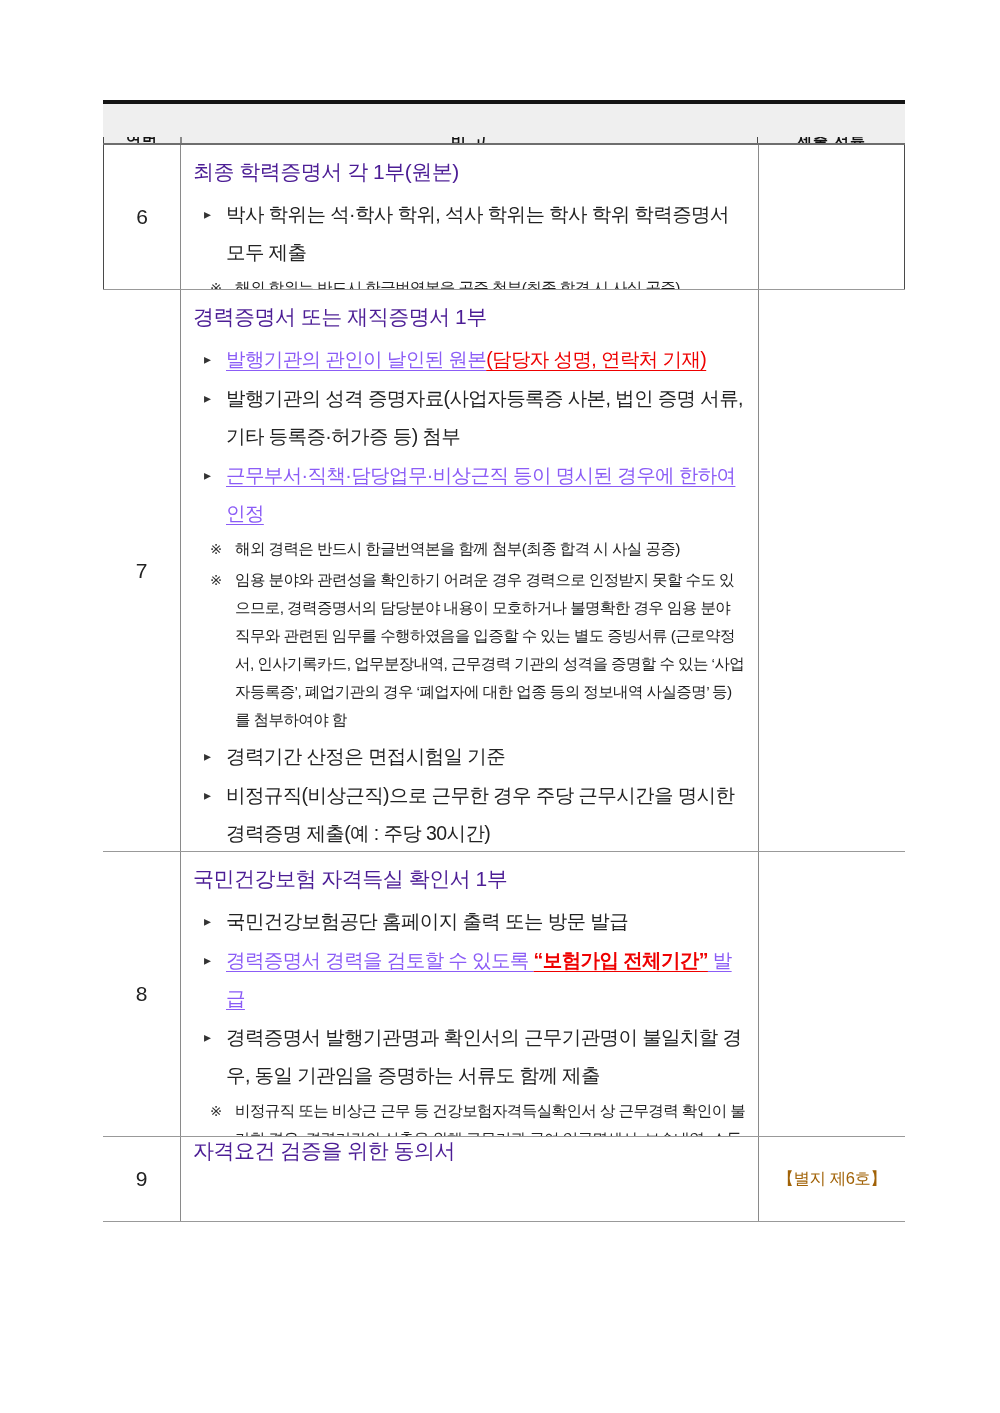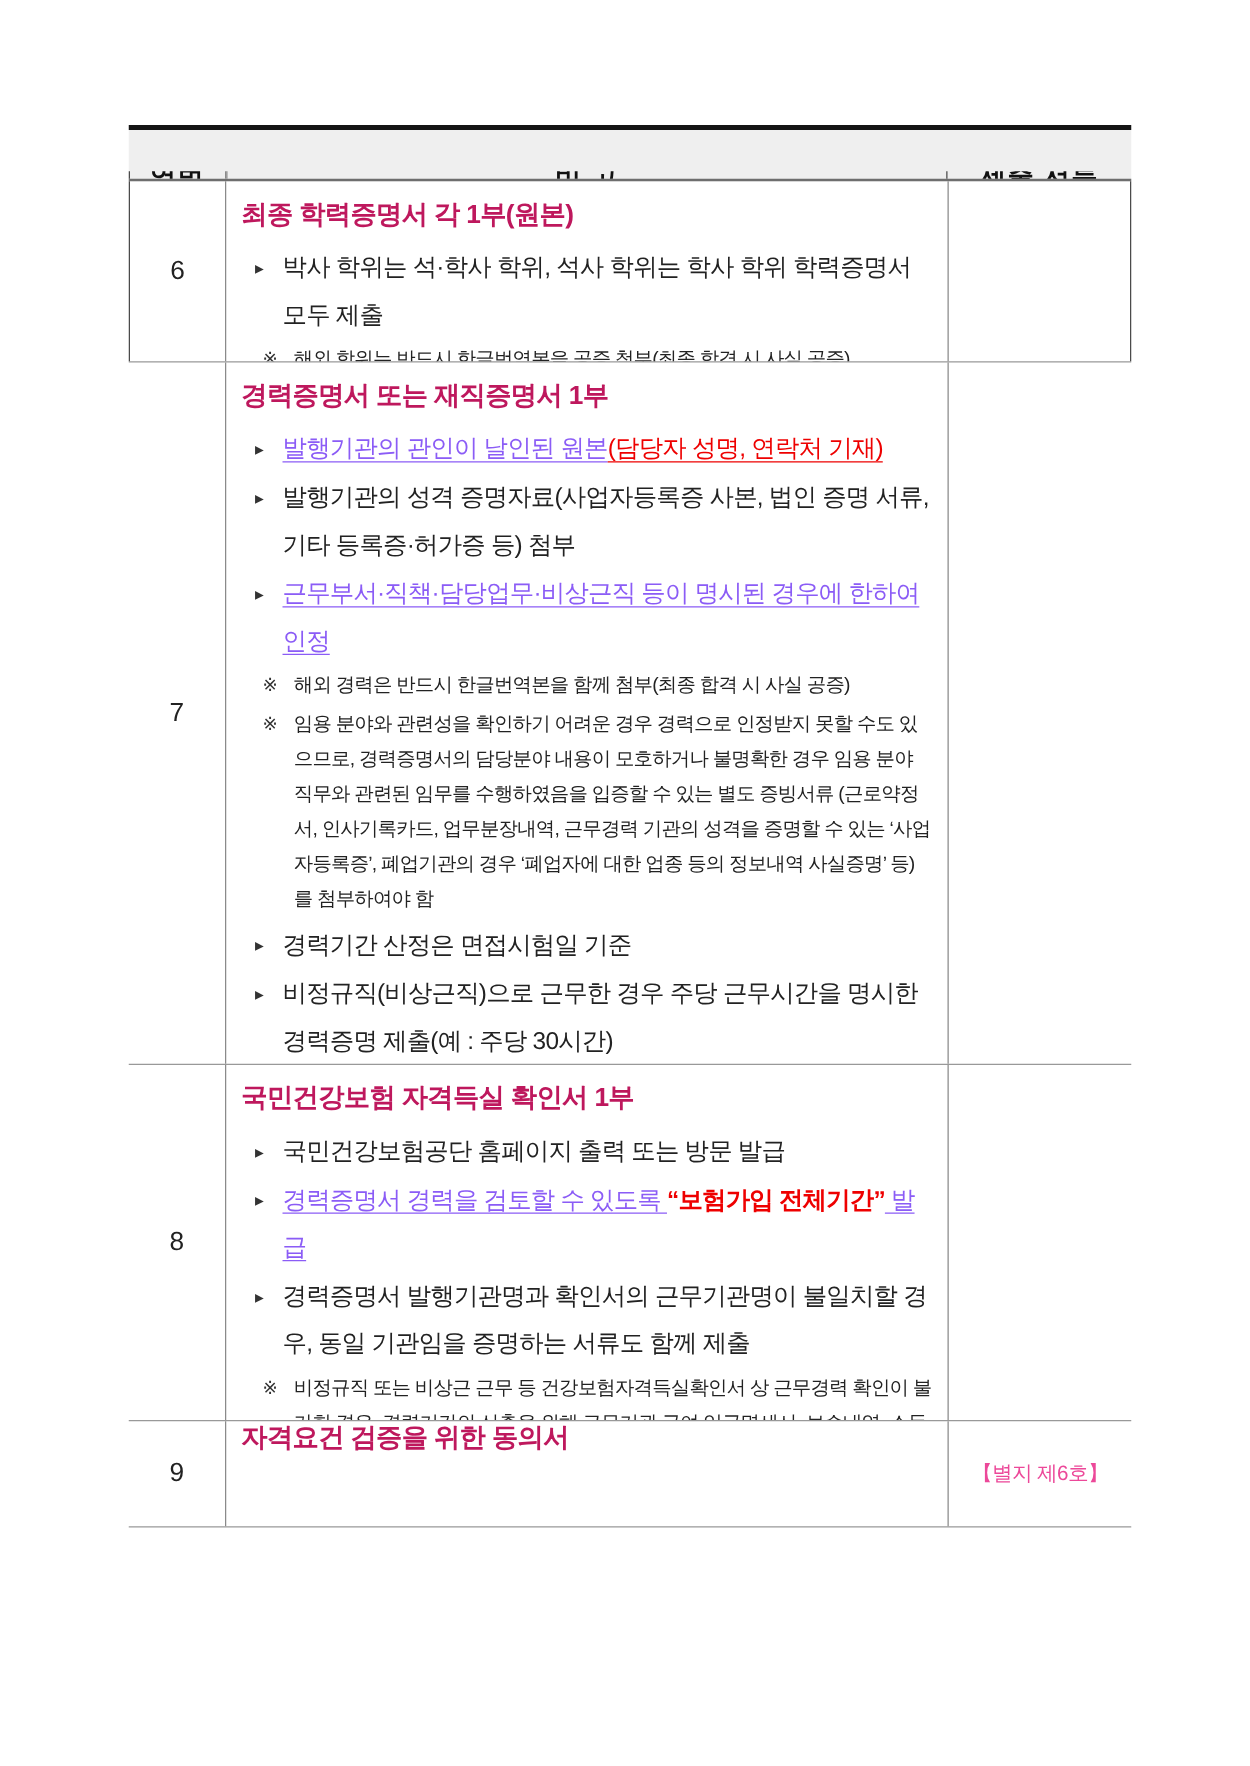--- a/index.html
+++ b/index.html
@@ -32,51 +32,51 @@
   .r10{height:86px;border-bottom:2px solid #555;}
   .cell{box-sizing:border-box;overflow:hidden;}
   .cell-no{
     display:flex;align-items:center;justify-content:center;
     font-size:21px;color:#222;
     border-right:1px solid #8a8a8a;
   }
   .cell-note{
     display:flex;align-items:center;justify-content:center;
     border-left:1px solid #8a8a8a;
-    font-size:16.5px;color:#ec4899;letter-spacing:-0.5px;
+    font-size:16.5px;color:#a16207;letter-spacing:-0.5px;
   }
   
   .outer .cell-no{border-left:1.5px solid #4a4a4a;}
   .outer .cell-note{border-right:1.5px solid #4a4a4a;}
   .hcell{
     display:flex;align-items:center;justify-content:center;
-    font-weight:bold;font-size:21px;color:#111;letter-spacing:1px;margin-top:33px;
+    font-weight:bold;font-size:15px;color:#111;letter-spacing:1px;margin-top:33px;
   }
   .cell-doc{padding:9px 12px 0 10px;}
   .cell-doc.vcenter{display:flex;align-items:flex-start;padding-top:0;}
   .doc-title{
-    font-weight:bold;font-size:21px;color:#be185d;
+    font-weight:normal;font-size:21px;color:#4c1d95;
     letter-spacing:-0.5px;margin:4px 0 9px 2px;line-height:28px;
   }
   .doc-title.solo{margin:0 0 0 2px;}
   .bullet{
     display:flex;font-size:19.5px;line-height:38px;color:#222;
     letter-spacing:-0.6px;margin:0 0 1px 13px;
   }
   .bullet .mk{width:22px;flex:0 0 22px;font-size:14px;color:#333;}
   .bullet .tx{flex:1;}
   .note{
     display:flex;font-size:15.5px;line-height:28px;color:#222;
     letter-spacing:-0.6px;margin:3px 0 3px 19px;
   }
   .note .mk{width:25px;flex:0 0 25px;font-size:14.5px;color:#333;}
   .note .tx{flex:1;}
   .lnk{color:#8b5cf6;text-decoration:underline;text-underline-offset:4px;}
   .redu{color:#ee0000;text-decoration:underline;text-underline-offset:4px;}
-  .redb{color:#ee0000;font-weight:bold;text-underline-offset:4px;text-align:center;}
+  .redb{color:#ee0000;font-weight:bold;text-decoration:underline;text-underline-offset:4px;text-align:center;}
 </style>
 </head>
 <body>
 
 <div class="page">
   <div class="tbl">
 
     <div class="row row-header outer">
       <div class="cell cell-no hcell">연번</div>
       <div class="cell cell-note hcell" style="font-weight:bold;">비  고</div>

